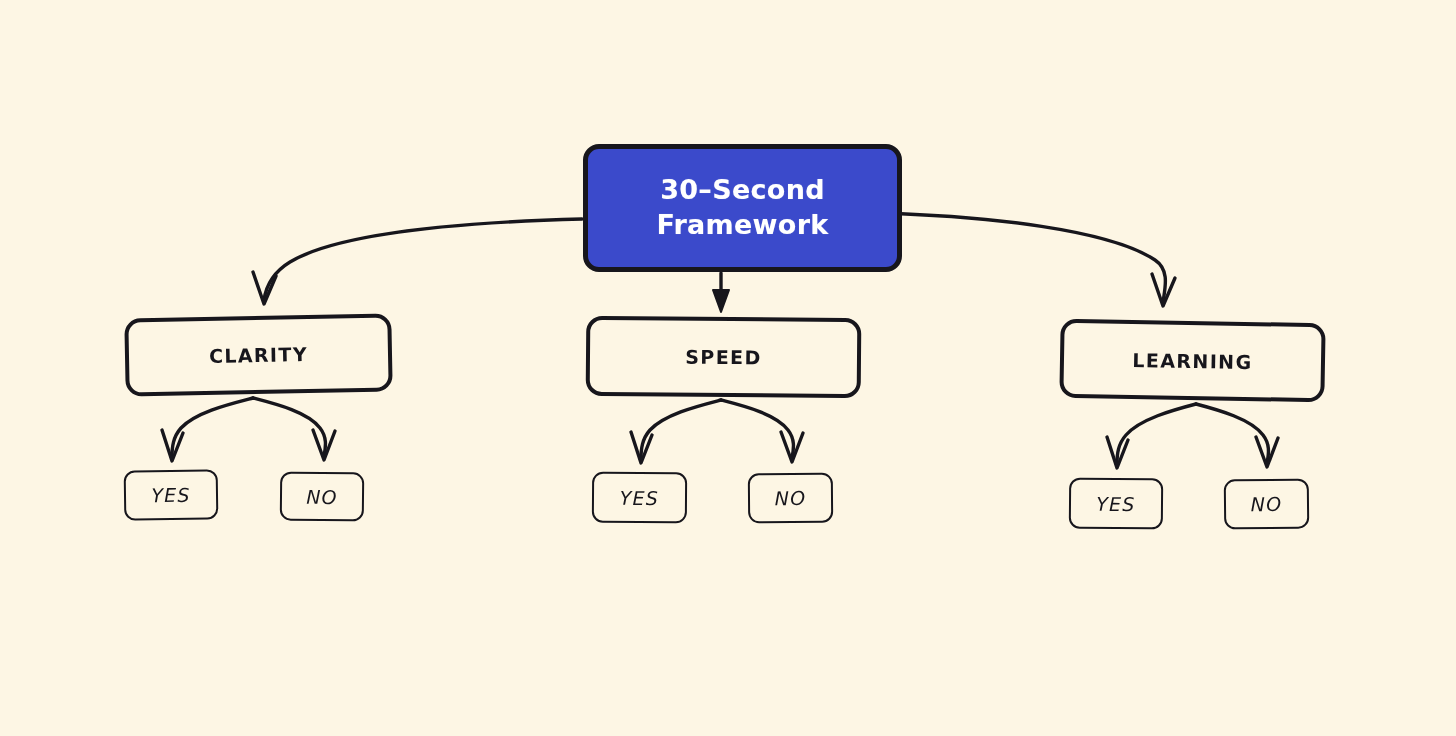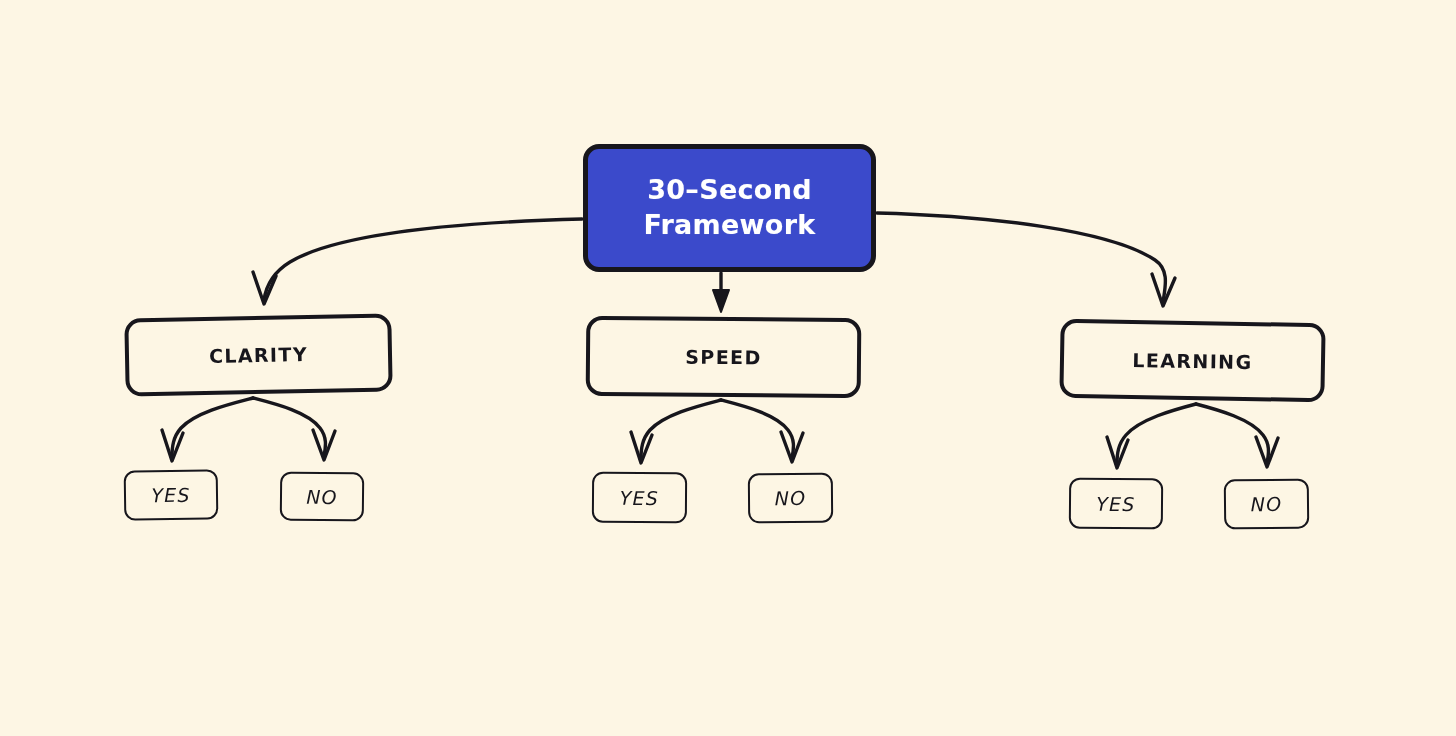--- a/index.html
+++ b/index.html
@@ -104,21 +104,21 @@
       <path d="M 781 432 L 792 462 L 803 433"></path>
 
       <path d="M 1196 404 C 1173 410 1140 419 1126 435 C 1118 444 1117 454 1117 464"></path>
       <path d="M 1107 437 L 1117 468 L 1128 440"></path>
       <path d="M 1196 404 C 1219 410 1251 419 1263 435 C 1270 444 1269 453 1267 463"></path>
       <path d="M 1256 437 L 1267 467 L 1278 438"></path>
 
     </g>
   </svg>
 
-  <div class="node node-root" style="left:583px; top:144px; width:293px; height:128px;">
+  <div class="node node-root" style="left:583px; top:144px; width:319px; height:128px;">
     <span class="node-label">30–Second<br>Framework</span>
   </div>
 
   <div class="node node-branch" style="left:125px; top:316px; width:267px; height:78px; transform:rotate(-1.1deg);">
     <span class="node-label">CLARITY</span>
   </div>
   <div class="node node-leaf" style="left:124px; top:470px; width:94px; height:50px; transform:rotate(-0.8deg);">
     <span class="node-label">YES</span>
   </div>
   <div class="node node-leaf" style="left:280px; top:472px; width:84px; height:49px; transform:rotate(0.6deg);">

